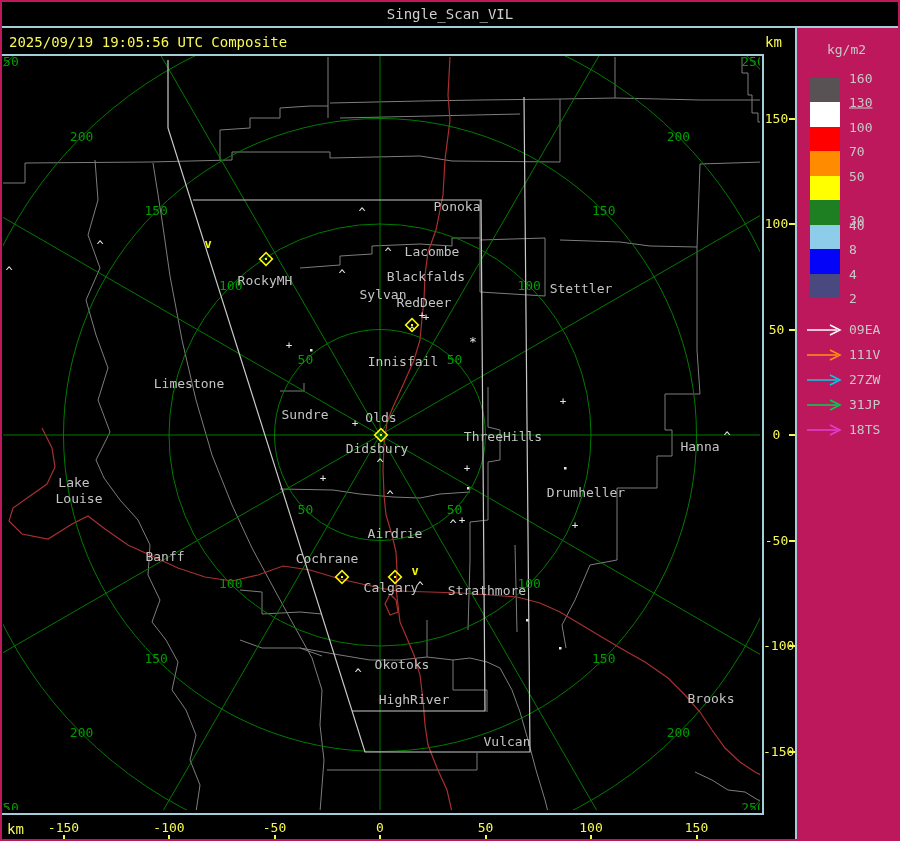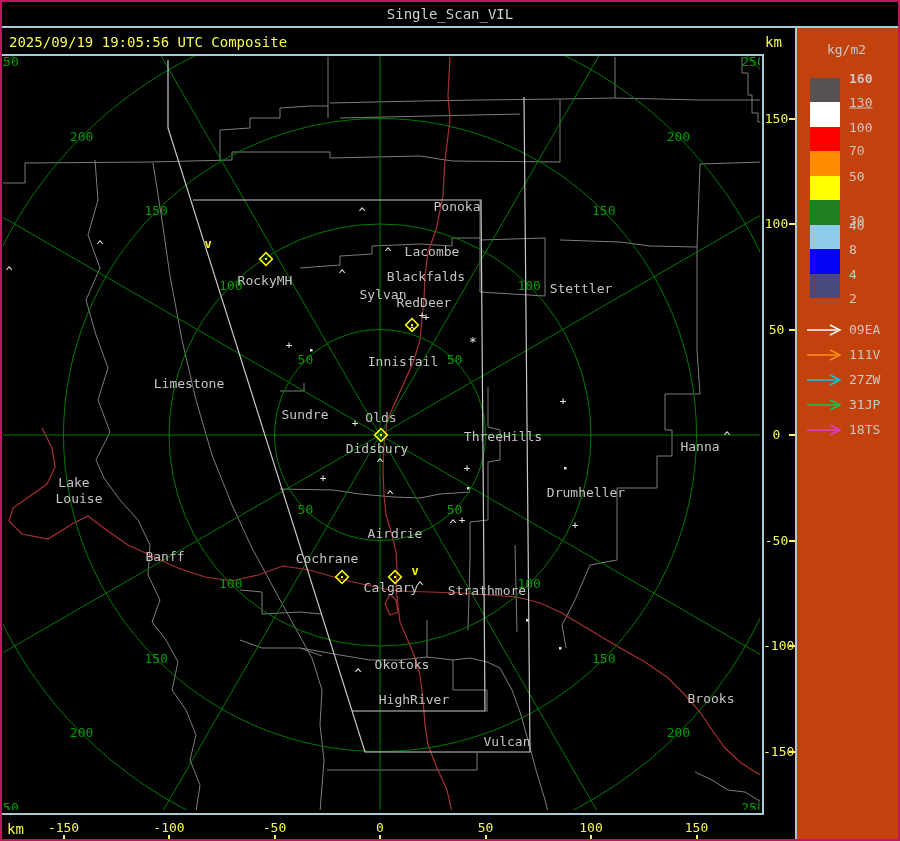--- a/index.html
+++ b/index.html
@@ -24,21 +24,21 @@
   }
   .mapsvg{position:absolute;left:0;top:54px;width:758px;height:755px;}
   .yaxis .ylab{position:absolute;left:761px;width:27px;color:#f8f852;font-size:13px;text-align:center;}
   .yaxis .ytick{position:absolute;left:787px;width:8px;height:2px;background:#f8f852;}
   .xaxisrow{position:absolute;left:0;top:813px;width:793px;height:24px;}
   .xunit{position:absolute;left:5px;top:6px;color:#f8f852;font-size:14px;}
   .xaxisrow .xlab{position:absolute;top:5px;width:44px;margin-left:-22px;color:#f8f852;font-size:13px;text-align:center;}
   .xaxisrow .xtick{position:absolute;top:20px;width:2px;height:5px;background:#f8f852;}
   .legend{
     position:absolute;left:793px;top:26px;width:101px;height:811px;
-    border-left:2px solid #a3ced8;background:#c2410c;
+    border-left:2px solid #a3ced8;background:#be185d;
   }
   .legend .unit{position:absolute;left:0;top:14px;width:99px;text-align:center;color:#c8c8c8;font-size:13px;}
   .legend .swatch{position:absolute;left:13px;width:30px;}
   .legend .thresh{position:absolute;left:52px;width:45px;color:#c8c8c8;font-size:13px;transform:translateY(-50%);}
   .vectors{position:absolute;left:0;top:292px;}
 </style>
 </head>
 <body>
 
 <div class="screen">
@@ -232,24 +232,24 @@
     <div id="swatches">
         <div class="swatch" style="top: 50px; height: 24.45px; background: rgb(88, 82, 84);"></div>
         <div class="swatch" style="top: 74.45px; height: 24.45px; background: rgb(255, 255, 255);"></div>
         <div class="swatch" style="top: 98.9px; height: 24.45px; background: rgb(254, 0, 0);"></div>
         <div class="swatch" style="top: 123.35px; height: 24.45px; background: rgb(255, 140, 0);"></div>
         <div class="swatch" style="top: 147.8px; height: 24.45px; background: rgb(255, 255, 0);"></div>
         <div class="swatch" style="top: 172.25px; height: 24.45px; background: rgb(30, 126, 34);"></div>
         <div class="swatch" style="top: 196.7px; height: 24.45px; background: rgb(141, 205, 234);"></div>
         <div class="swatch" style="top: 221.15px; height: 24.45px; background: rgb(4, 4, 248);"></div>
         <div class="swatch" style="top: 245.6px; height: 24.45px; background: rgb(73, 73, 127);"></div>
-        <div class="thresh" style="top: 50px; font-weight: bold;">160</div>
+        <div class="thresh" style="top: 50px;">160</div>
         <div class="thresh" style="top: 74.45px; text-decoration: underline;">130</div>
         <div class="thresh" style="top: 98.9px;">100</div>
-        <div class="thresh" style="top: 123.35px; font-family: Liberation Mono, monospace;">70</div>
+        <div class="thresh" style="top: 123.35px;">70</div>
         <div class="thresh" style="top: 147.8px;">50</div>
         <div class="thresh" style="top: 172.25px; margin-top: 20px;">30</div>
         <div class="thresh" style="top: 196.7px;">40</div>
         <div class="thresh" style="top: 221.15px;">8</div>
         <div class="thresh" style="top: 245.6px;">4</div>
         <div class="thresh" style="top: 270.05px;">2</div>
       </div>
     <svg class="vectors" id="vectors" width="99" height="140">
         <line x1="10" y1="10" x2="40" y2="10" stroke="#ffffff" stroke-width="1.5"></line>
         <path d="M33,5 L43,10 L33,15" fill="none" stroke="#ffffff" stroke-width="1.5"></path>

